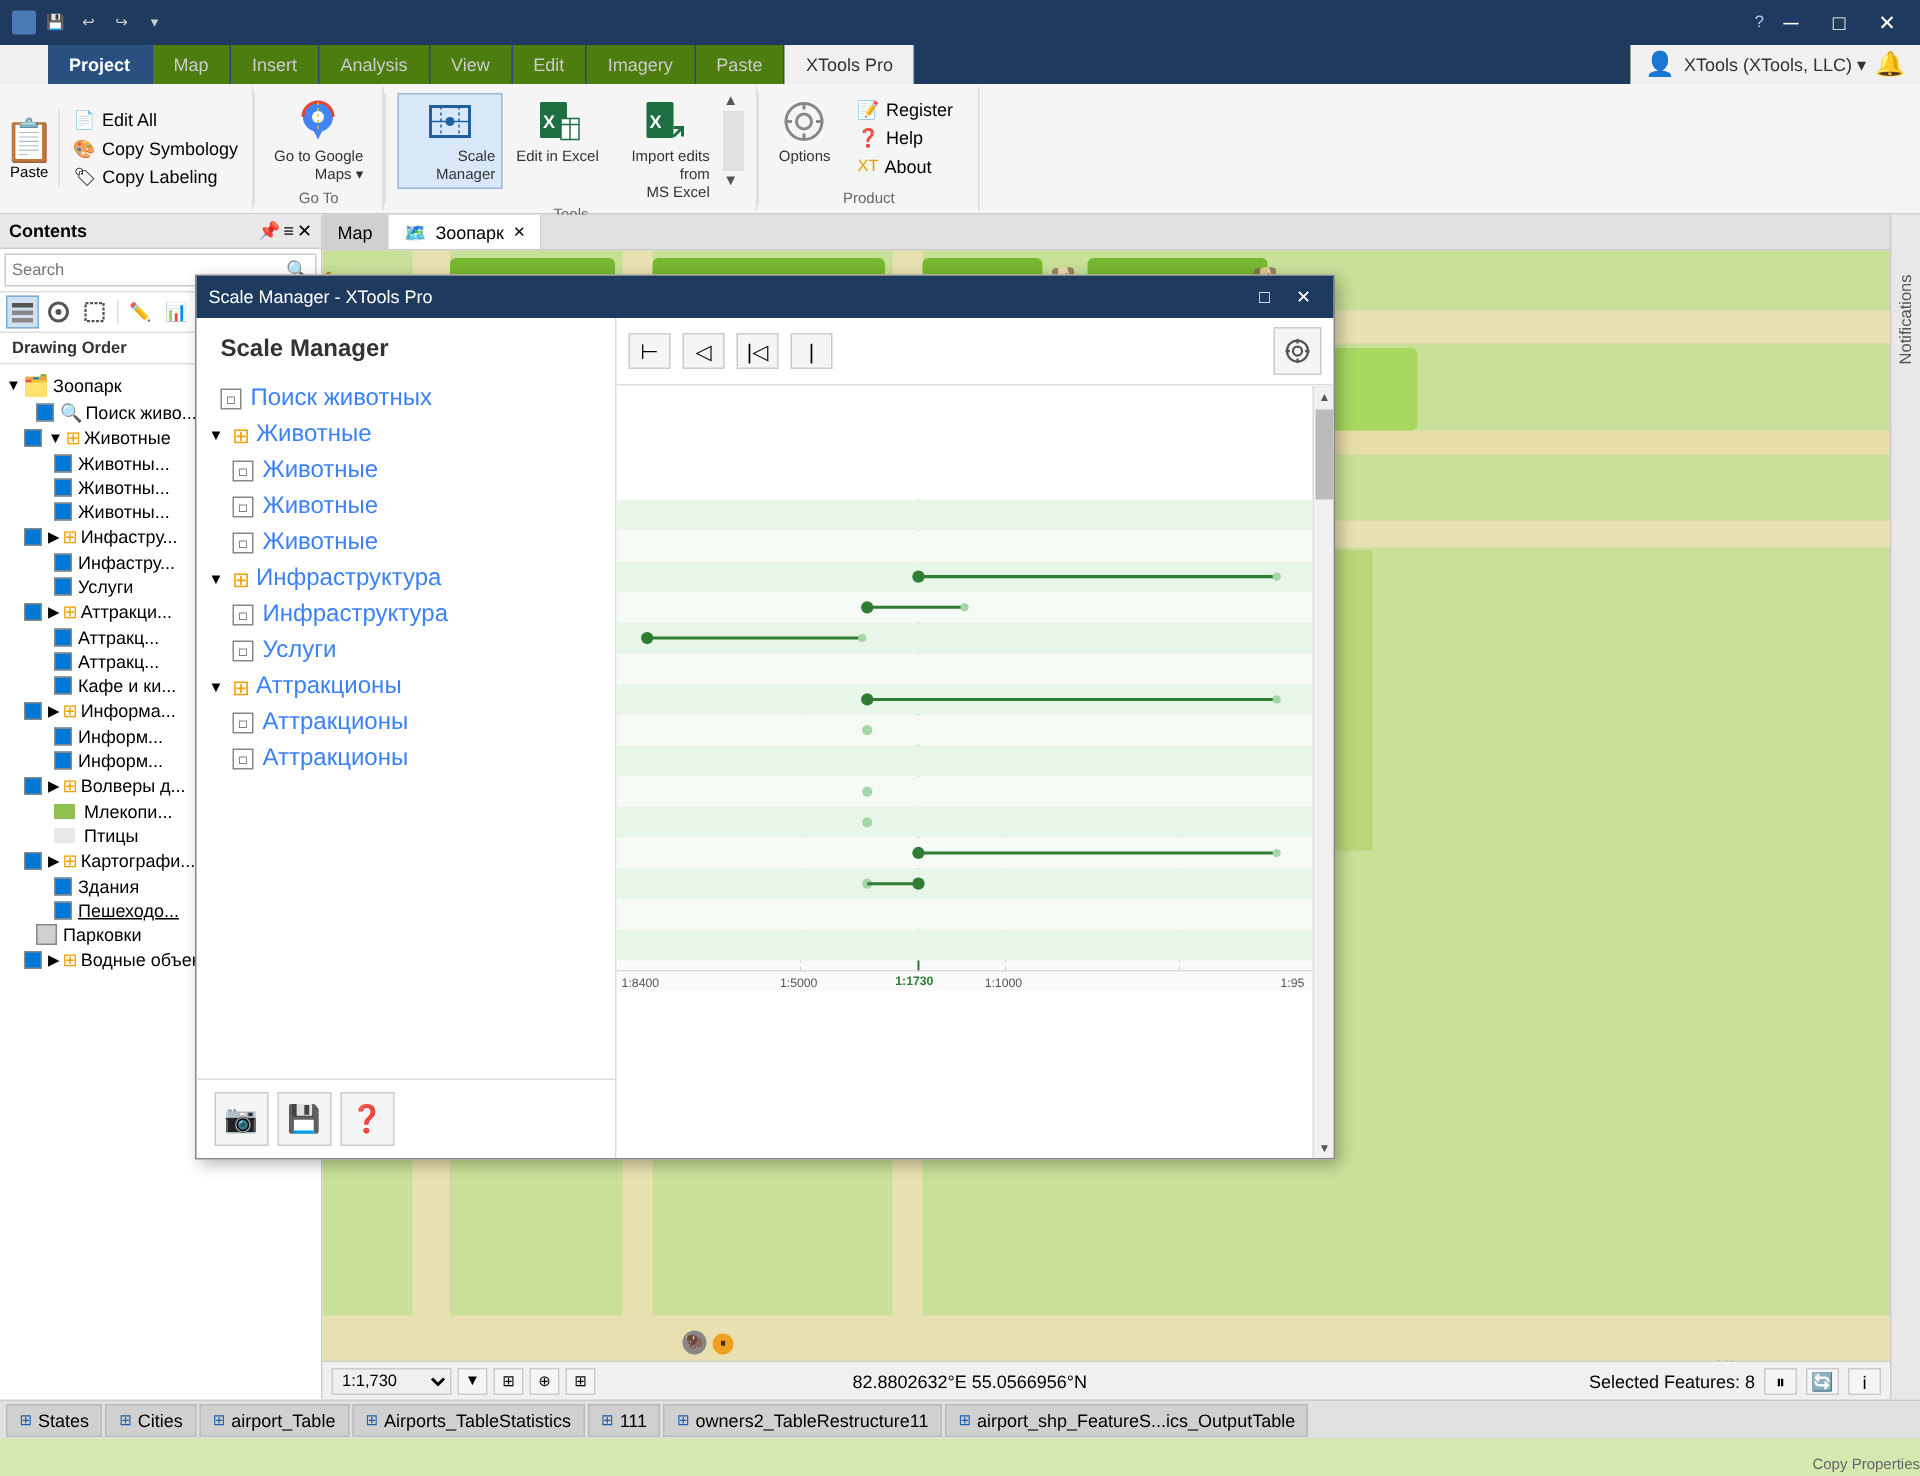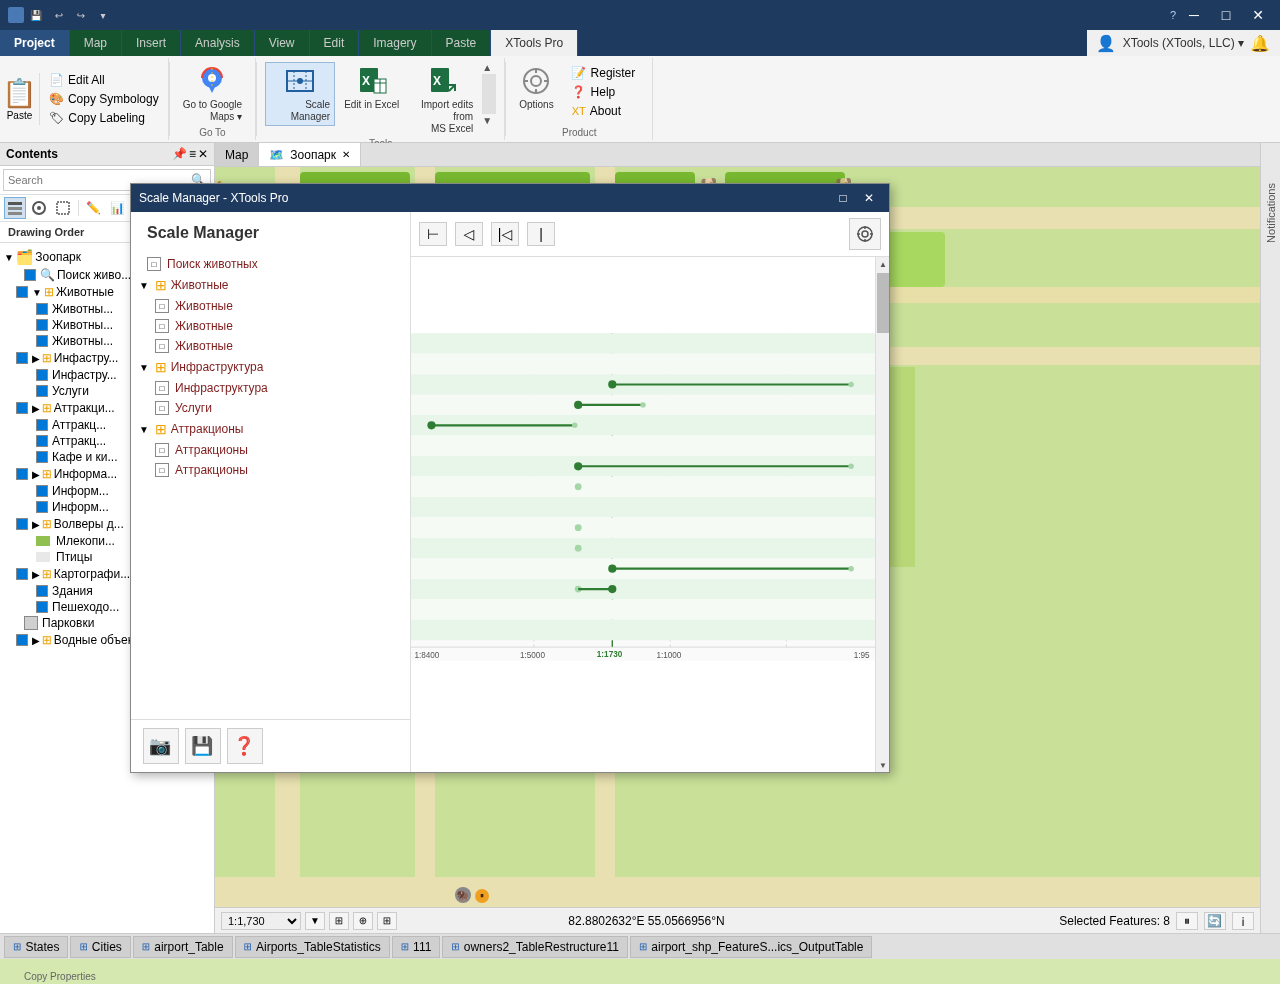--- a/index.html
+++ b/index.html
@@ -21,22 +21,23 @@
     .quick-access { display: flex; gap: 4px; align-items: center; }
     .qa-btn { width: 18px; height: 18px; background: transparent; border: none; color: #ccc; cursor: pointer; font-size: 10px; }
 
     
     .ribbon {
       background: #f0f0f0;
       border-bottom: 1px solid #ccc;
     }
     .ribbon-tabs {
       display: flex;
-      background: #14532d;
+      background: #4d7c0f;
       height: 26px;
+      margin-left: 32px;
     }
     .ribbon-tab {
       padding: 0 14px;
       color: #ccc;
       display: flex;
       align-items: center;
       cursor: pointer;
       font-size: 12px;
       border-right: 1px solid #2a4a7f;
     }
@@ -346,21 +347,21 @@
     }
     .tree-item {
       display: flex;
       align-items: center;
       padding: 3px 8px 3px 16px;
       gap: 4px;
       cursor: pointer;
     }
     .tree-item.group { padding-left: 8px; }
     .tree-item .expand { font-size: 10px; margin-right: 2px; }
-    .tree-label { font-size: 12px; color: #7f1d1d; }
+    .tree-label { font-size: 16px; color: #3b82f6; }
     .tree-item-box { width: 14px; height: 14px; border: 1px solid #888; display: inline-flex; align-items: center; justify-content: center; margin-right: 2px; font-size: 8px; }
 
     .dialog-bottom-icons {
       display: flex;
       align-items: center;
       gap: 6px;
       padding: 8px 12px;
       border-top: 1px solid #ddd;
     }
     .dialog-icon-btn {
@@ -521,21 +522,21 @@
         </div>
         <div class="ribbon-btn-small">
           <span style="font-size:12px;">🎨</span>
           <span>Copy Symbology</span>
         </div>
         <div class="ribbon-btn-small">
           <span style="font-size:12px;">🏷</span>
           <span>Copy Labeling</span>
         </div>
       </div>
-      <div class="ribbon-group-label" style="position:absolute;bottom:2px;left:0;right:0;text-align:left;padding-left:24px;">Copy Properties</div>
+      <div class="ribbon-group-label" style="position:absolute;bottom:2px;left:0;right:0;text-align:right;padding-left:24px;">Copy Properties</div>
     </div>
     <div style="width:1px;background:#ddd;margin:4px 0;"></div>
 
     <div class="ribbon-group">
       <div class="ribbon-group-content">
         <div class="ribbon-btn">
           <div class="ribbon-btn-icon">
             <svg width="32" height="32" viewBox="0 0 32 32">
               <circle cx="16" cy="13" r="10" fill="#4285F4"></circle>
               <circle cx="16" cy="13" r="4" fill="white"></circle>
@@ -773,21 +774,21 @@
       <div class="contents-group-header" style="padding-left:16px;">
         <span class="checkbox checked"></span>
         <span style="font-size:10px;">▶</span>
         <span style="color:#f0a000;">⊞</span>
         <span>Картографи...</span>
       </div>
       <div class="contents-item" style="padding-left:36px;">
         <span class="checkbox checked"></span>
         <span>Здания</span>
       </div>
-      <div class="contents-item" style="padding-left:36px;">
+      <div class="contents-item" style="padding-left:36px;text-decoration:underline;">
         <span class="checkbox checked"></span>
         <span>Пешеходо...</span>
       </div>
       <div class="contents-item" style="padding-left:24px;">
         <span style="width:14px;height:14px;background:#d0d0d0;border:1px solid #888;display:inline-block;margin-right:2px;"></span>
         <span>Парковки</span>
       </div>
       <div class="contents-group-header" style="padding-left:16px;">
         <span class="checkbox checked"></span>
         <span style="font-size:10px;">▶</span>

